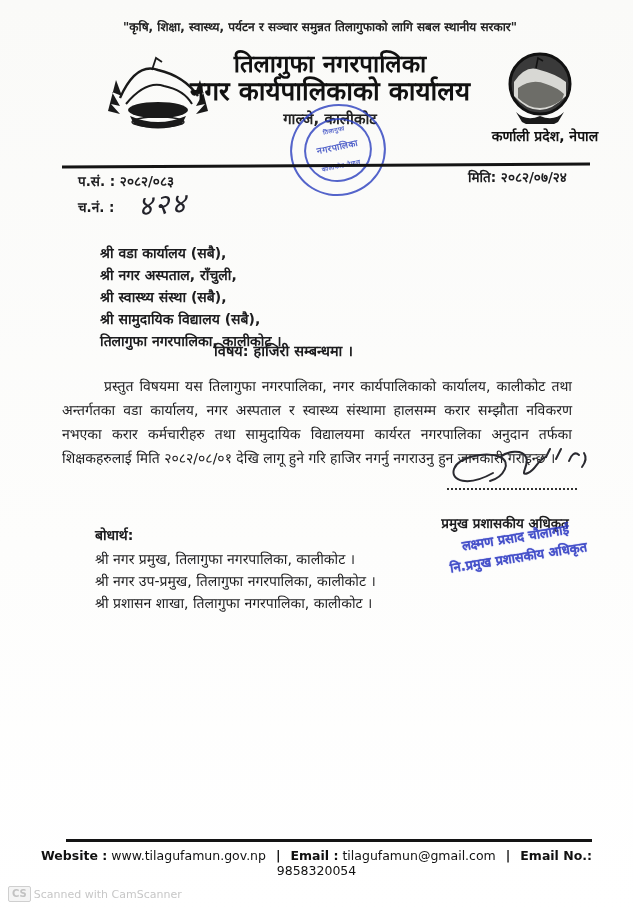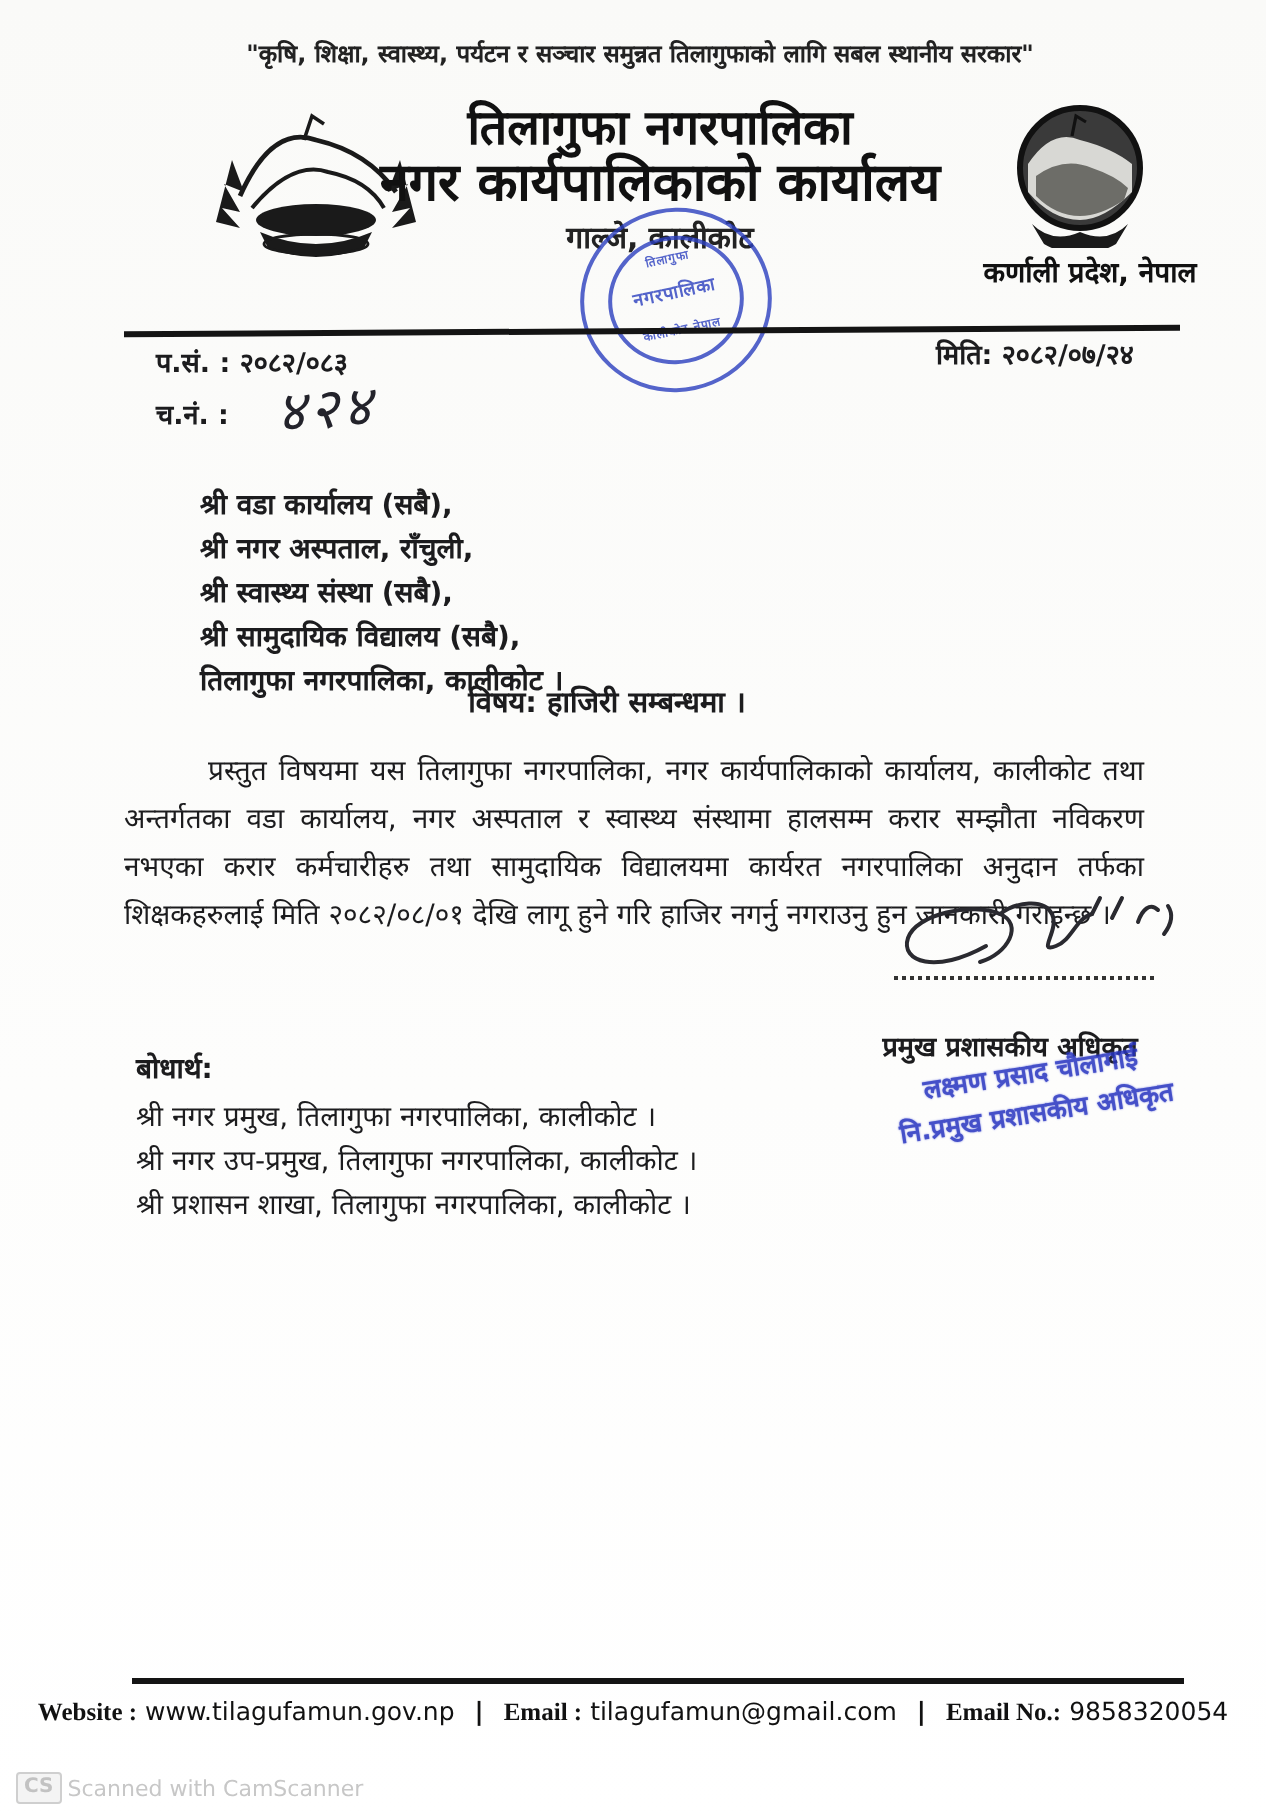--- a/index.html
+++ b/index.html
@@ -49,43 +49,43 @@
   .ch-line{top:198px;left:78px;font-size:13.5px;font-weight:600;}
   .ch-hand{
     top:184px;left:138px;font-size:28px;color:#23232b;
     font-style:italic;transform:rotate(-4deg);letter-spacing:2px;
     font-weight:400;
   }
 
   .recipients{top:242px;left:80px;width:360px;font-size:14px;line-height:22px;font-weight:700;margin-left:20px;}
   .recipients div{white-space:nowrap;}
 
-  .subject{top:340px;left:0;width:567px;font-size:14.5px;font-weight:bold;padding-left:20px;}
+  .subject{top:340px;left:0;width:567px;font-size:14.5px;font-weight:bold;}
 
   .body-par{
     top:374px;left:62px;width:510px;font-size:14px;line-height:24px;
     text-align:justify;text-indent:42px;font-weight:500;
   }
 
   .sig-svg{top:443px;left:438px;width:160px;height:48px;}
   .sig-dots{top:488px;left:447px;width:130px;border-top:2px dotted #333;height:0;}
   .sig-name{top:494px;left:392px;width:226px;font-size:13.5px;font-weight:600;}
   .sig-title{top:514px;left:392px;width:226px;font-size:13.5px;font-weight:600;}
   .stamp-sign{
     top:528px;left:402px;width:230px;text-align:center;
     color:#2633c0;font-weight:bold;font-size:13px;line-height:20px;
     transform:rotate(-9deg);opacity:.85;text-shadow:0 0 1px #5a63d8;
   }
 
-  .cc{top:524px;left:68px;width:340px;font-size:14px;line-height:22px;font-weight:500;}
+  .cc{top:524px;left:95px;width:340px;font-size:14px;line-height:22px;font-weight:500;}
   .cc .cc-label{font-weight:bold;margin-bottom:2px;}
   .cc div{white-space:nowrap;}
 
   .footer-line{top:848px;left:0;width:633px;font-size:12.5px;color:#111;}
-  .footer-line b{font-weight:bold;font-family:Liberation Serif, serif;}
+  .footer-line b{font-weight:bold;}
   .fsep{margin:0 6px;font-weight:bold;}
 
   .watermark{top:886px;left:8px;display:flex;align-items:center;gap:3px;color:#c7c7c7;font-size:11px;}
   .cs-badge{
     display:inline-block;border:1px solid #cfcfcf;border-radius:2px;
     color:#c2c2c2;font-size:10px;font-weight:bold;padding:0 3px;line-height:14px;background:#f4f4f4;
   }
 </style>
 </head>
 <body>

